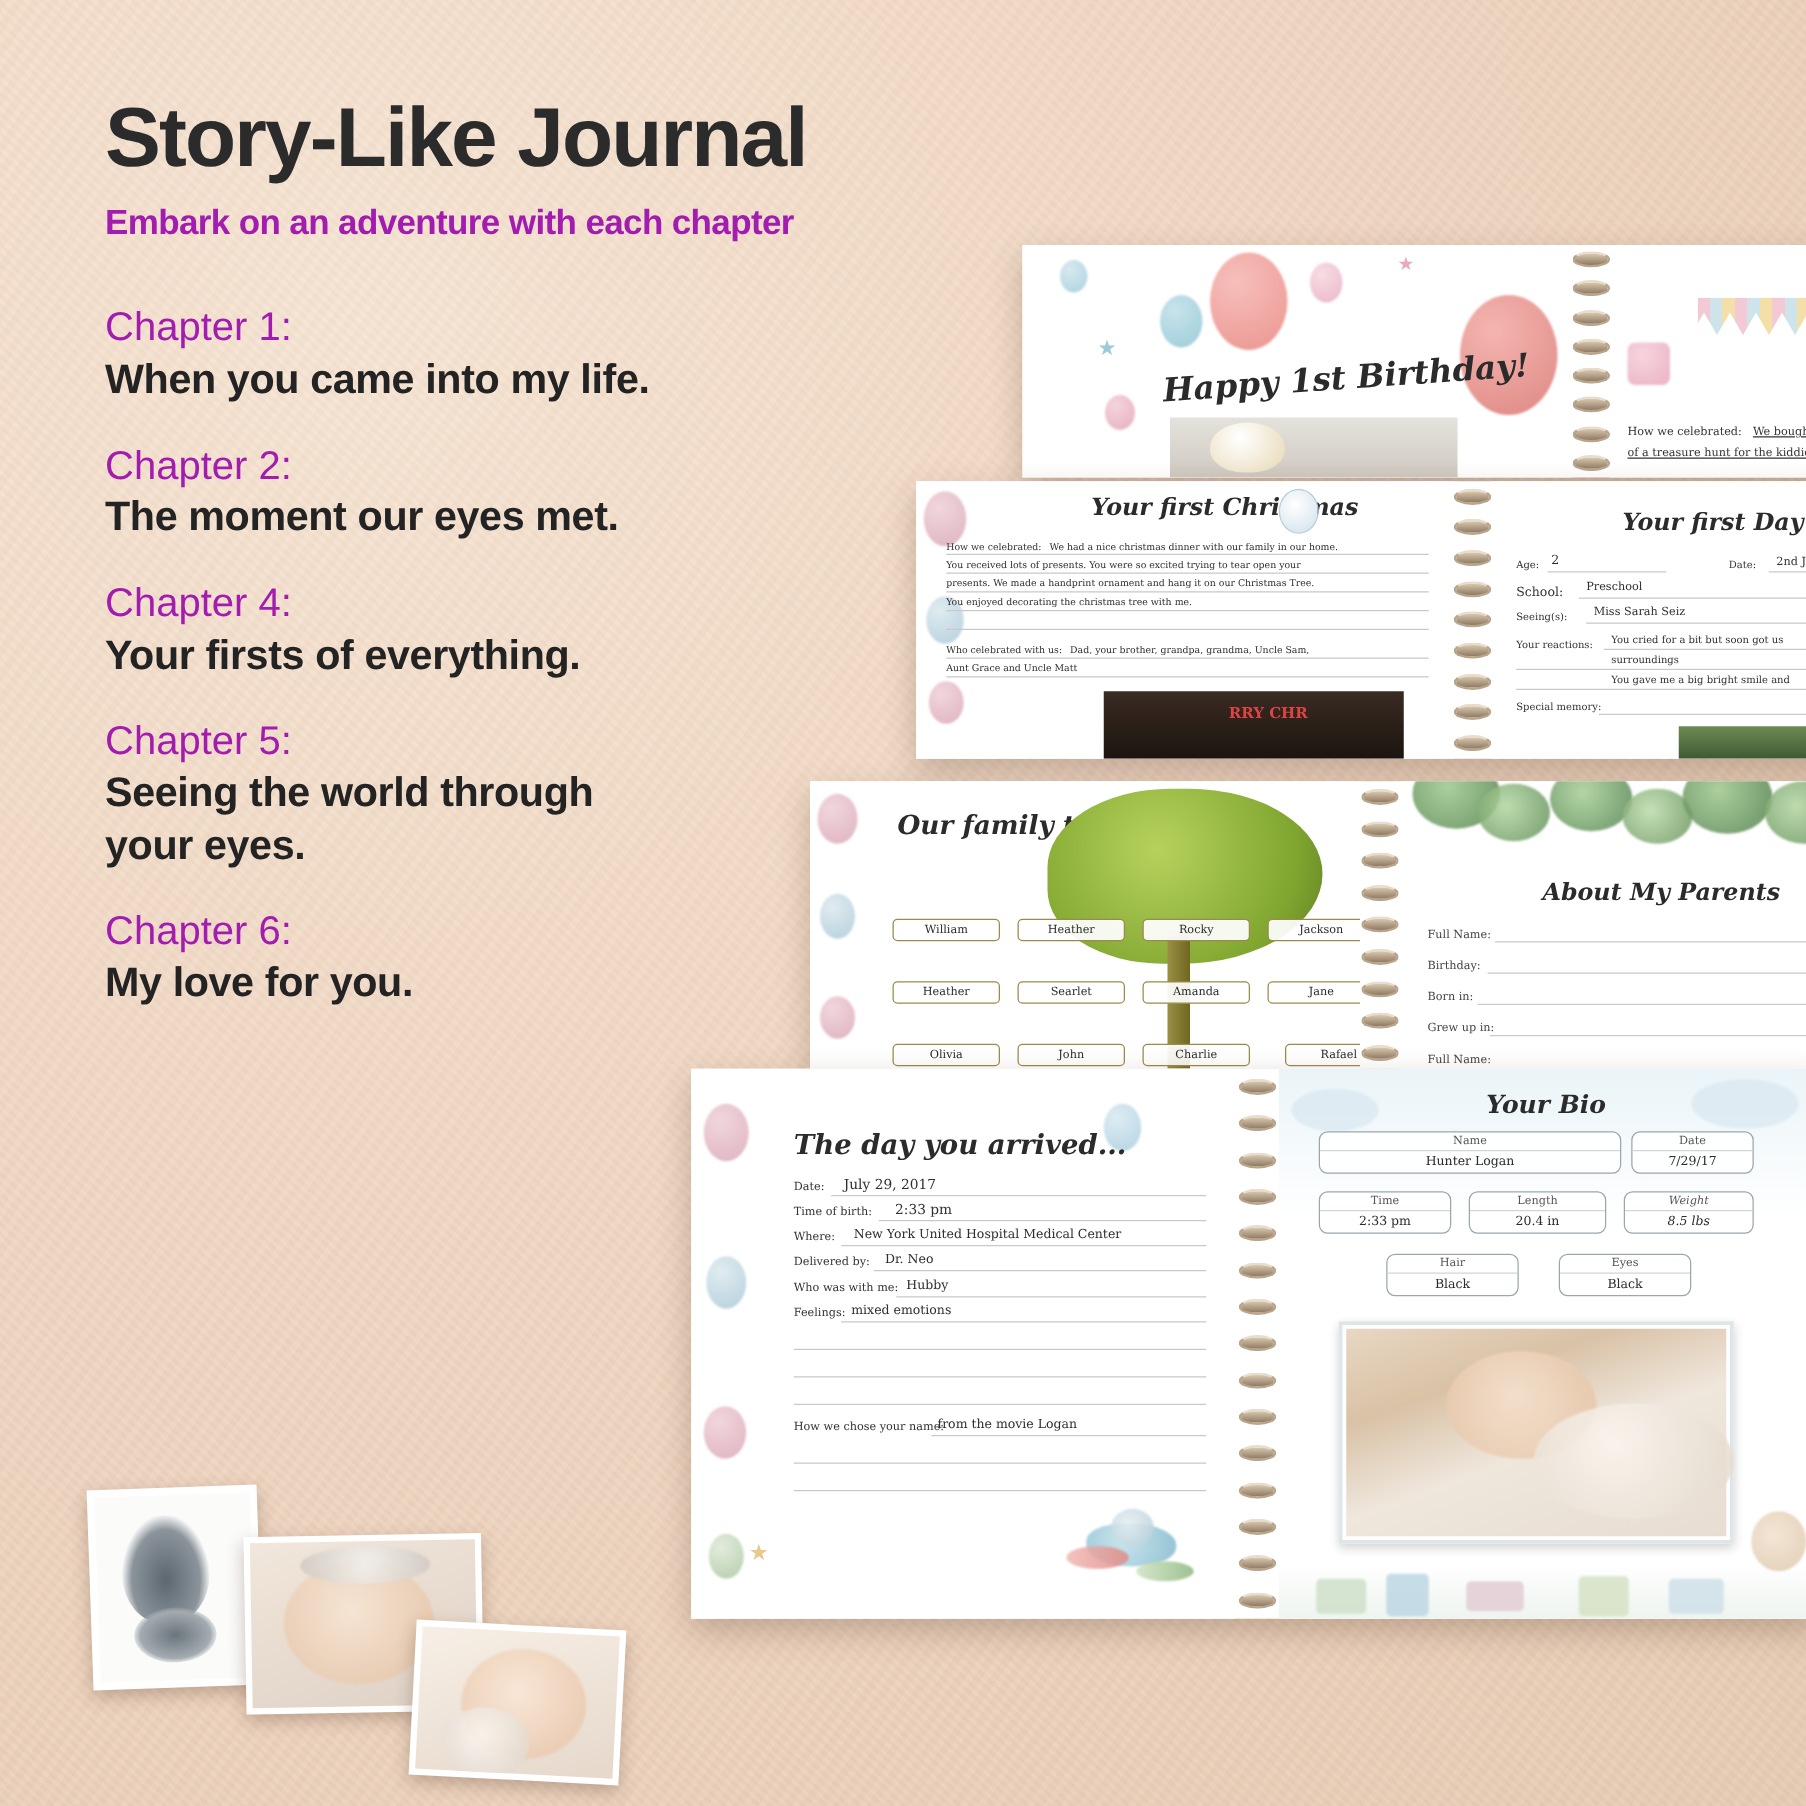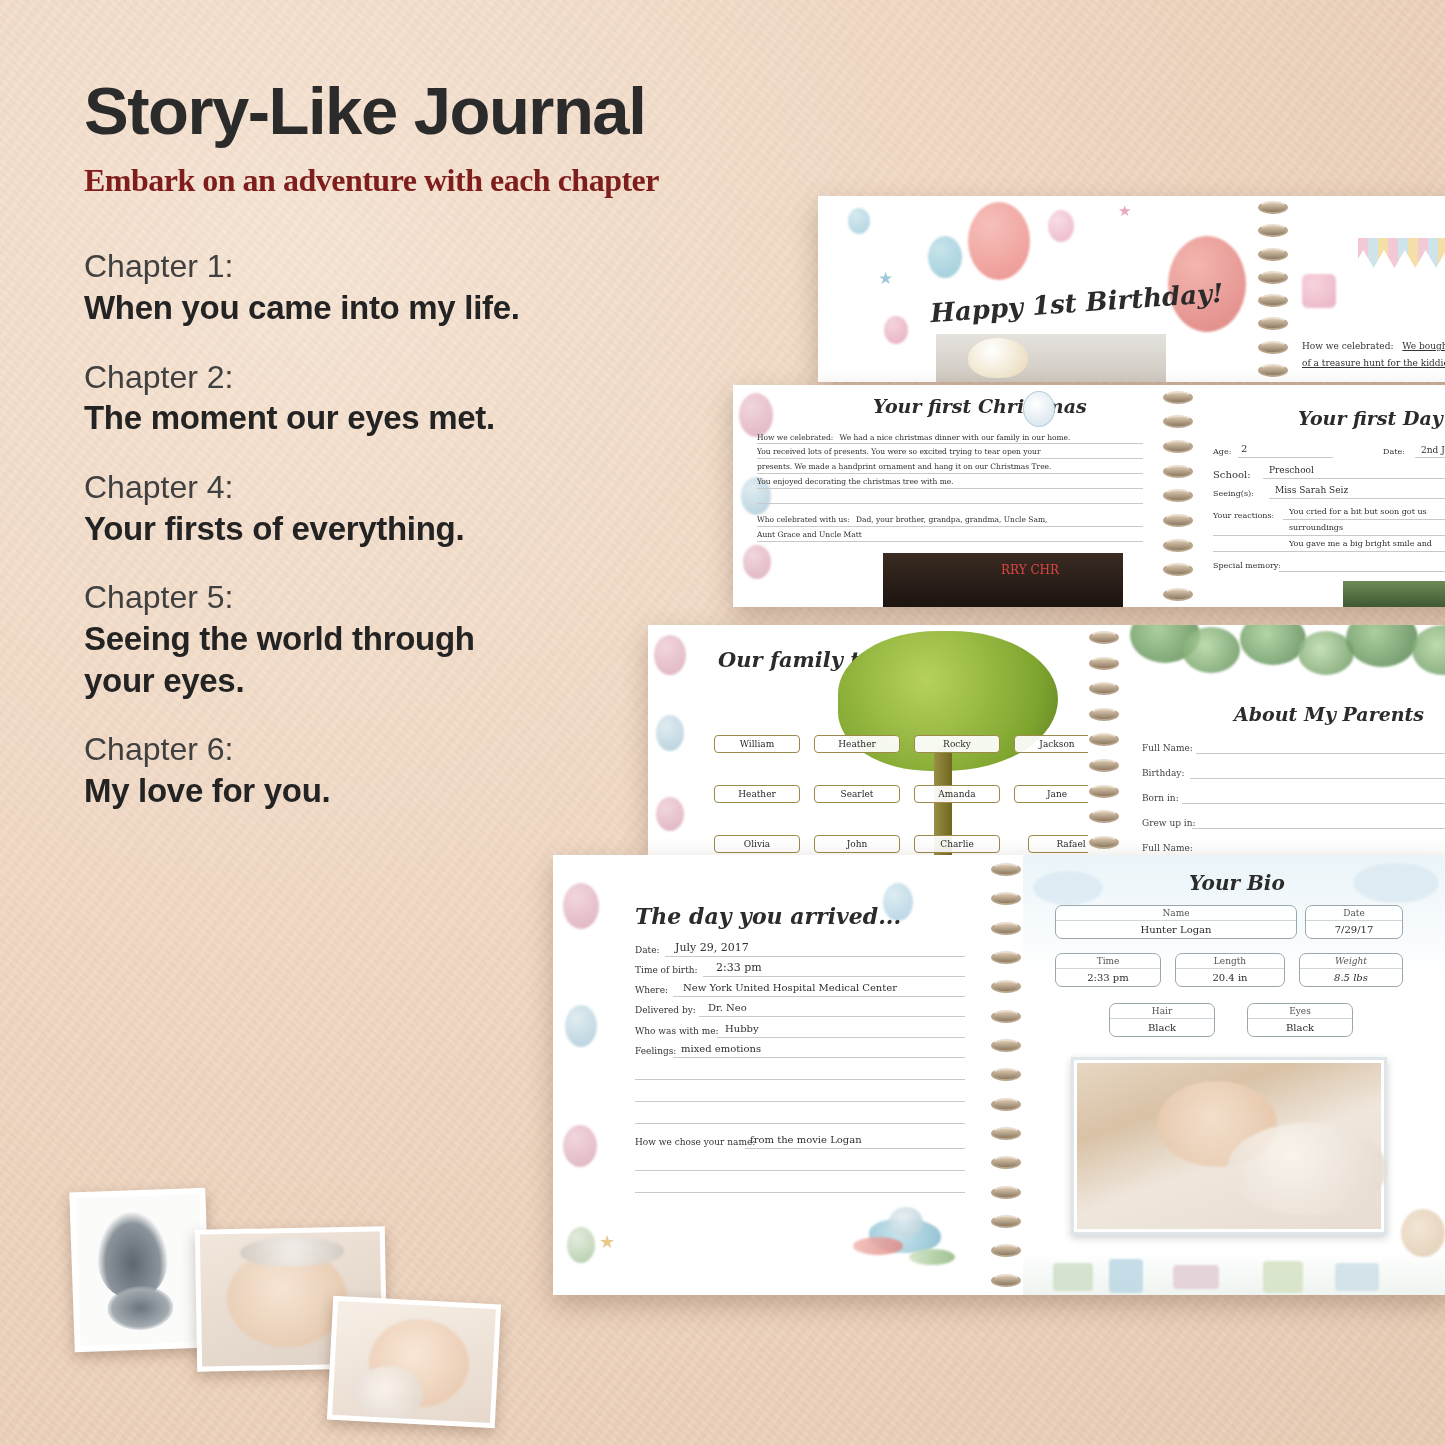--- a/index.html
+++ b/index.html
@@ -24,25 +24,25 @@
     opacity:.85;
   }
 
   
   .left{position:absolute;left:84px;top:76px;width:700px;z-index:40;}
   .title{
     font-size:67px;font-weight:bold;color:#2b2b2b;letter-spacing:-1.5px;
     line-height:1.05;margin:0 0 14px 0;
   }
   .subtitle{
-    font-size:32px;font-weight:bold;color:#7f1d1d;line-height:1.25;
-    margin:0 0 46px 0;letter-spacing:-.5px;font-family:Liberation Serif, serif;
+    font-size:28px;font-weight:bold;color:#a21caf;line-height:1.25;
+    margin:0 0 46px 0;letter-spacing:-.5px;
   }
   .chapter{margin-bottom:27px;}
-  .ch-label{font-size:32px;color:#404040;line-height:1.28;}
+  .ch-label{font-size:32px;color:#a21caf;line-height:1.28;}
   .ch-text{font-size:33px;font-weight:bold;color:#232323;line-height:1.28;letter-spacing:-.3px;}
 
   
   .book{position:absolute;box-shadow:0 10px 24px rgba(90,60,40,.30);background:#fff;}
   .page{position:absolute;top:0;bottom:0;background:#fff;overflow:hidden;}
   .spiral{position:absolute;top:0;bottom:0;width:30px;display:flex;flex-direction:column;justify-content:space-around;align-items:center;z-index:5;}
   .coil{width:26px;height:9px;border-radius:50%;border:2px solid #b9a48c;border-top-color:#e8dccc;background:linear-gradient(180deg,#d9c7ae,#8e7a62);}
   .script{font-family:"DejaVu Serif", serif;font-style:italic;font-weight:bold;color:#2b2b2b;}
   .line{border-bottom:1px solid #c9c9c9;}
   .hand{font-family:"DejaVu Serif", serif;color:#2f2f2f;}
@@ -184,21 +184,21 @@
     <div class="line" style="position:absolute;left:24px;top:118px;width:386px"></div>
 
     <div class="tinytxt" style="position:absolute;left:24px;top:130px;font-size:7.5px">
       <span>Who celebrated with us:</span>
       <span class="hand" style="margin-left:4px">Dad, your brother, grandpa, grandma, Uncle Sam,</span>
     </div>
     <div class="line" style="position:absolute;left:24px;top:141px;width:386px"></div>
     <div class="hand" style="position:absolute;left:24px;top:145px;font-size:7.5px">Aunt Grace and Uncle Matt</div>
     <div class="line" style="position:absolute;left:24px;top:156px;width:386px"></div>
     <div style="position:absolute;left:150px;top:168px;width:240px;height:54px;background:linear-gradient(180deg,#3a2b22,#1c1410);"></div>
-    <div style="position:absolute;left:268px;top:178px;color:#d44;font-size:12px;font-weight:normal;font-family:'DejaVu Serif',serif">RRY CHR</div>
+    <div style="position:absolute;left:250px;top:178px;color:#d44;font-size:12px;font-weight:bold;font-family:'DejaVu Serif',serif">RRY CHR</div>
   </div>
   <div class="spiral">
     <div class="coil"></div>
       <div class="coil"></div>
       <div class="coil"></div>
       <div class="coil"></div>
     <div class="coil"></div>
       <div class="coil"></div>
       <div class="coil"></div>
       <div class="coil"></div>

